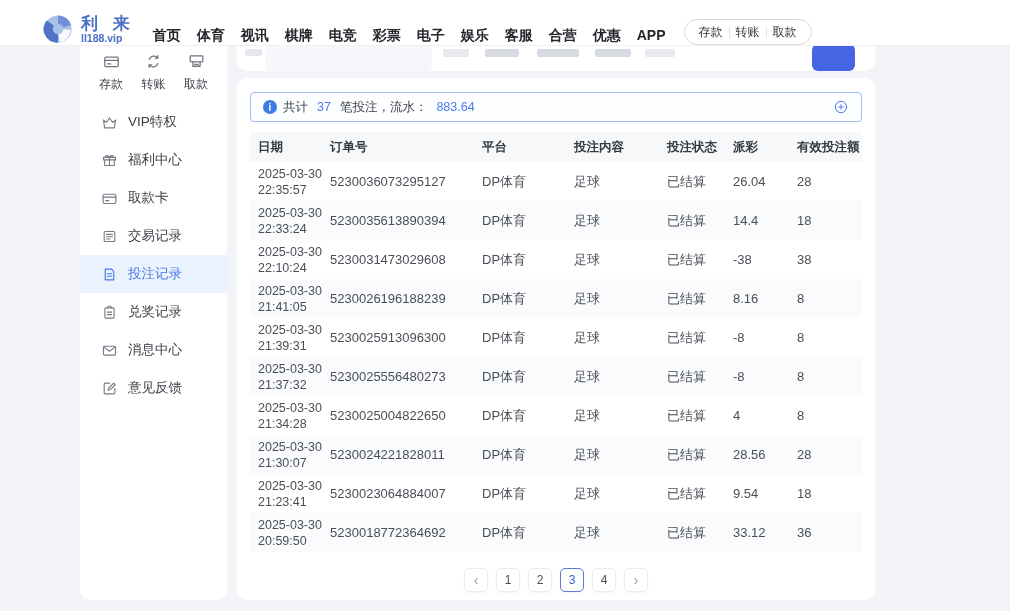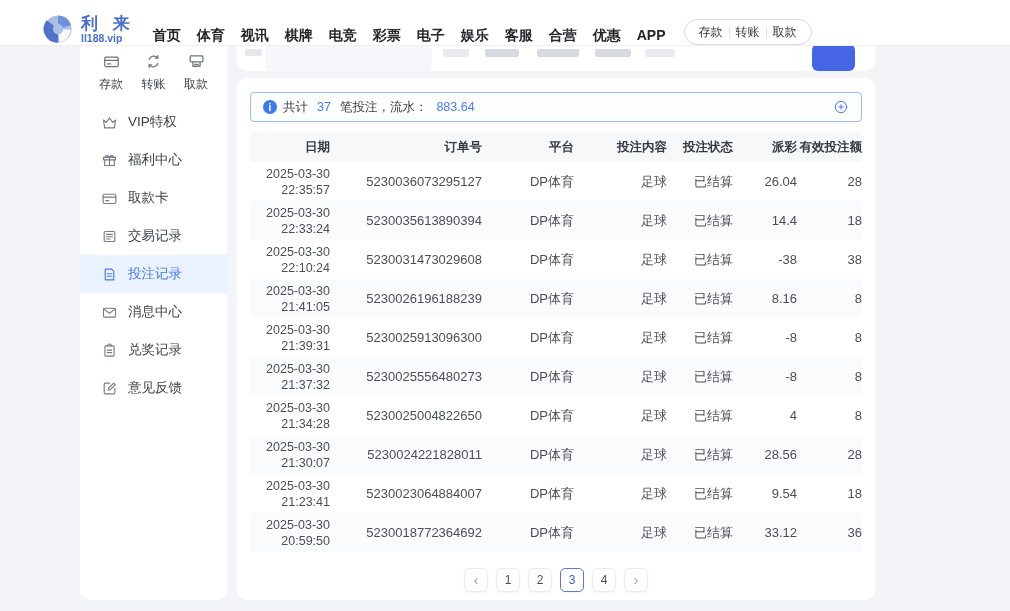--- a/index.html
+++ b/index.html
@@ -94,21 +94,21 @@
     display:flex; align-items:center; justify-content:center; flex:0 0 auto;
   }
   .summary-num { color:#4a7cf0; margin:0 3px; }
   .plus-btn { margin-left:auto; cursor:pointer; display:flex; }
   .plus-btn svg { width:16px; height:16px; stroke:#4a7cf0; fill:none; stroke-width:1.5; stroke-linecap:round; }
 
   
   .table { margin-top:10px; font-size:13px; color:#4a4f57; }
   .trow {
     display:grid; grid-template-columns:72px 152px 92px 93px 66px 64px 1fr;
-    align-items:center; padding-left:8px;text-align:right;
+    align-items:center; padding-left:8px;
   }
   .thead .trow { height:30px; background:#f7f8fa; font-weight:700; font-size:12.5px; color:#343a42; border-radius:2px; }
   .tbody .trow { height:39px; }
   .tbody .trow:nth-child(even) { background:#fafbfd; }
   .date-cell { font-size:12.5px; line-height:16px; }
 
   
   .pagination { display:flex; justify-content:center; gap:8px; margin-top:16px; }
   .page-btn {
     width:24px; height:24px; border-radius:5px; background:#fff;
@@ -224,32 +224,32 @@
     </div>
     <div class="menu-item active">
       <svg viewBox="0 0 24 24">
           <path d="M6 4.5h9l3 3v12H6z"></path>
           <path d="M9 11h6M9 14.5h6"></path>
         </svg>
       <span>投注记录</span>
     </div>
     <div class="menu-item">
       <svg viewBox="0 0 24 24">
-          <rect x="3.5" y="6" width="17" height="12.5" rx="1.5"></rect>
-          <path d="M4.2 7.2l7.8 5.8 7.8-5.8"></path>
-        </svg>
-      <span>消息中心</span>
-    </div>
-    <div class="menu-item">
-      <svg viewBox="0 0 24 24">
           <rect x="5.5" y="5.5" width="13" height="14.5" rx="1.5"></rect>
           <path d="M9.3 5.5a2.7 2.7 0 0 1 5.4 0"></path>
           <path d="M9 11.5h6M9 15h6"></path>
         </svg>
       <span>兑奖记录</span>
+    </div>
+    <div class="menu-item">
+      <svg viewBox="0 0 24 24">
+          <rect x="3.5" y="6" width="17" height="12.5" rx="1.5"></rect>
+          <path d="M4.2 7.2l7.8 5.8 7.8-5.8"></path>
+        </svg>
+      <span>消息中心</span>
     </div>
     <div class="menu-item">
       <svg viewBox="0 0 24 24">
           <path d="M19.5 12v6a1.5 1.5 0 0 1-1.5 1.5H6A1.5 1.5 0 0 1 4.5 18V6A1.5 1.5 0 0 1 6 4.5h6"></path>
           <path d="M10 14.5l1-3.2 6.8-6.8 2.2 2.2-6.8 6.8z"></path>
         </svg>
       <span>意见反馈</span>
     </div>
   </nav>
 </aside>

